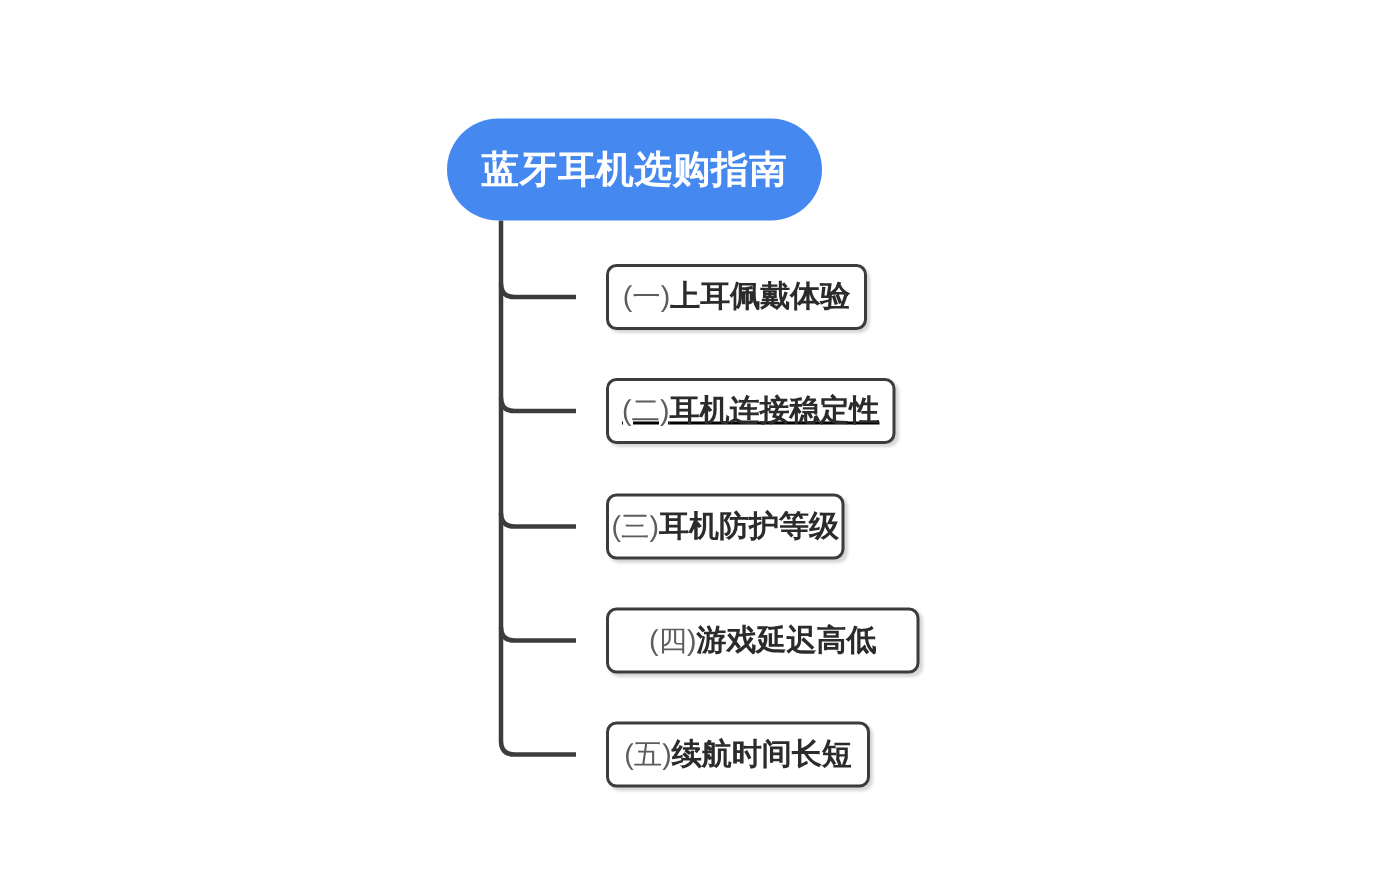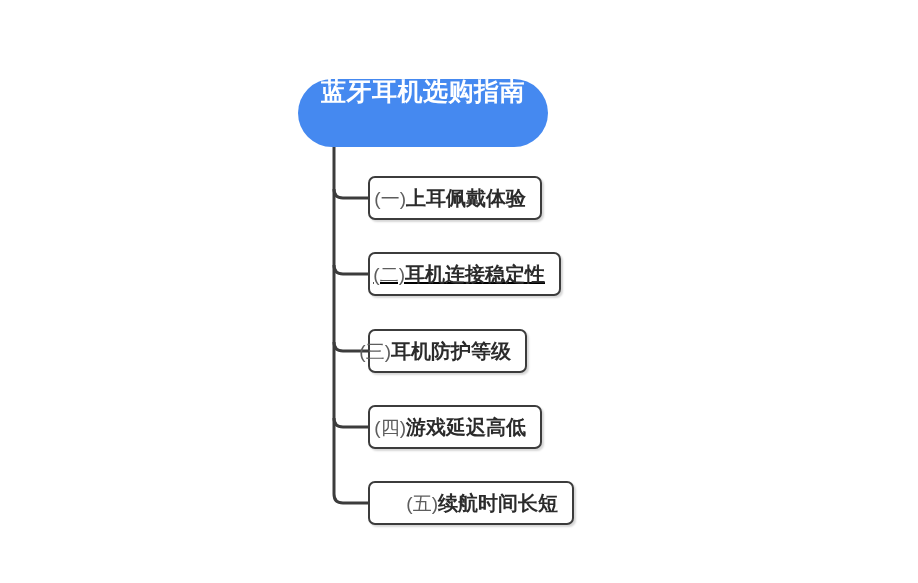--- a/index.html
+++ b/index.html
@@ -34,65 +34,66 @@
   
   .root-node {
     position: absolute;
     left: 298px;
     top: 79px;
     width: 250px;
     height: 68px;
     background: #4589f0;
     border-radius: 34px;
     display: flex;
+    align-items: center;
     justify-content: center;
     box-sizing: border-box;
   }
   .root-node-label {
     color: #ffffff;
     font-size: 25px;
     font-weight: bold;
     letter-spacing: 0.5px;
     line-height: 1;
     white-space: nowrap;
   }
 
   
   .child-node {
     position: absolute;
-    left: 368px;
+    left: 404px;
     height: 44px;
     background: #ffffff;
     border: 2px solid #3c3c3c;
     border-radius: 7px;
     box-sizing: border-box;
     display: flex;
     align-items: center;
-    justify-content: flex-end;
+    justify-content: center;
     box-shadow: 2px 2px 2px rgba(0, 0, 0, 0.16);
     padding: 0 14px;
   }
   .child-node-label {
     font-size: 20px;
     font-weight: bold;
     color: #2b2b2b;
     line-height: 1;
     white-space: nowrap;
   }
   .child-node-index {
     font-weight: normal;
     color: #5d5d5d;
     font-size: 19px;
   }
 
   .child-node.n1 { top: 176px; width: 174px; }
   .child-node.n2 { top: 252px; width: 193px; text-decoration: underline; }
   .child-node.n3 { top: 329px; width: 159px; }
-  .child-node.n4 { top: 405px; width: 174px; }
-  .child-node.n5 { top: 481px; width: 206px; }
+  .child-node.n4 { top: 405px; width: 209px; }
+  .child-node.n5 { top: 481px; width: 176px; }
 </style>
 </head>
 <body>
 
 <div id="mindmap-canvas">
 
   <svg id="connector-layer" viewBox="0 0 918 583" width="918" height="583">
 
     <path d="M334,147 L334,494" fill="none" stroke="#3c3c3c" stroke-width="3" stroke-linecap="butt"></path>
 

